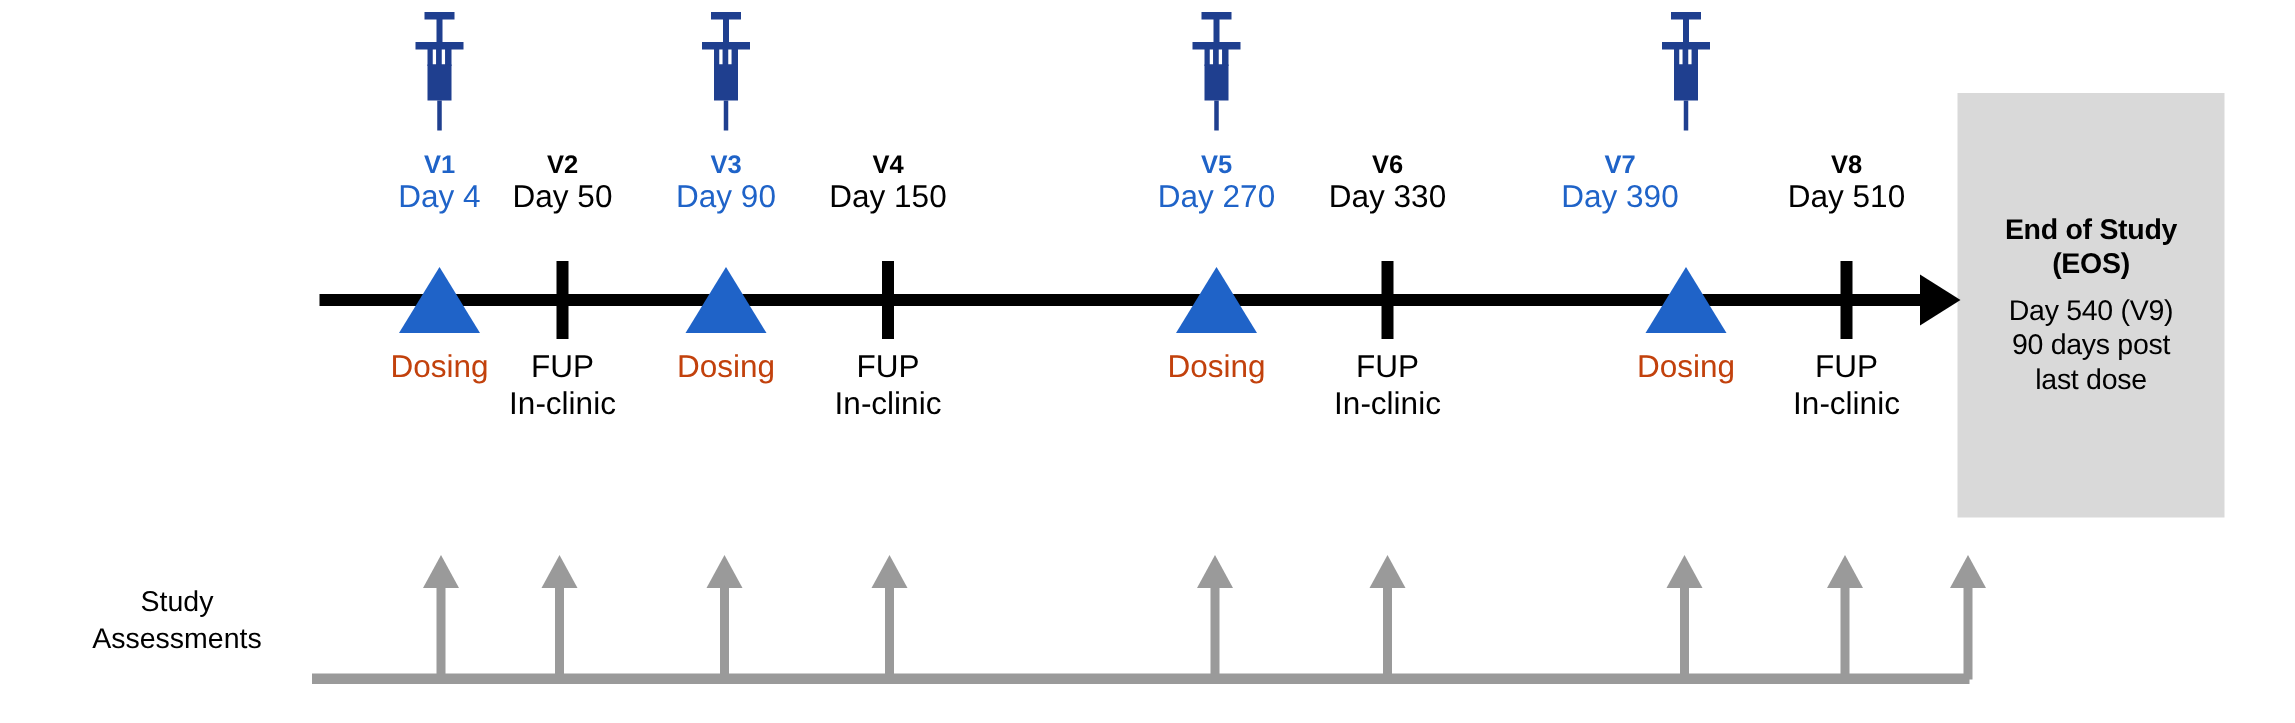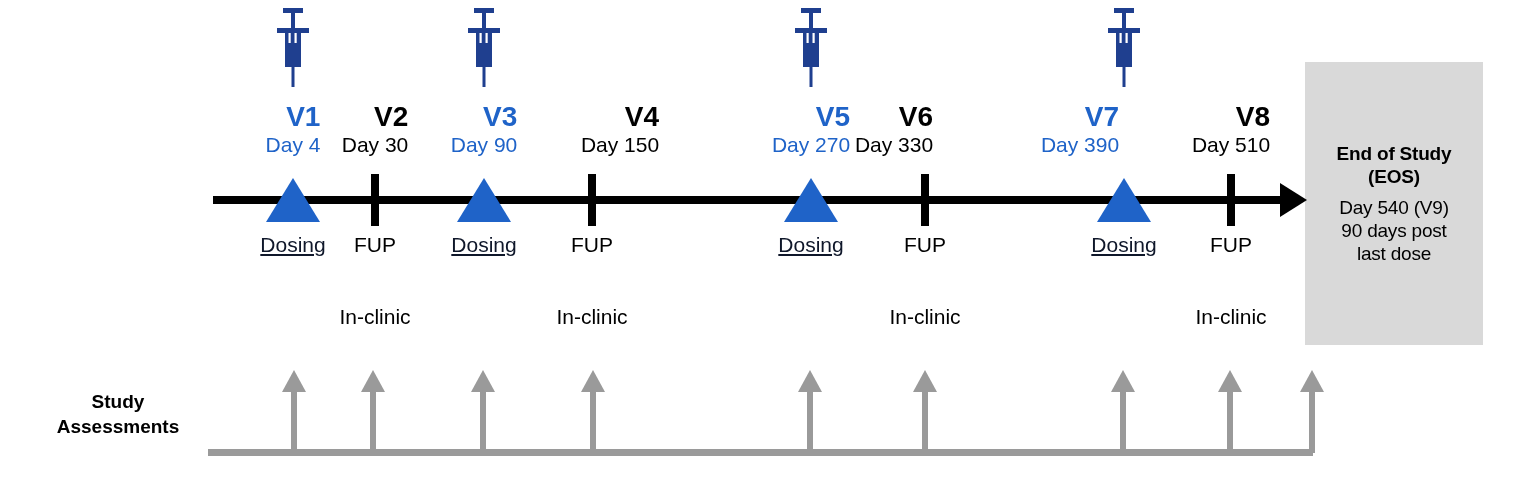--- a/index.html
+++ b/index.html
@@ -101,22 +101,21 @@
   
   .visit-label {
     position: absolute;
     text-align: center;
     line-height: 1.18;
     white-space: nowrap;
     transform: translateX(-50%);
   }
   .visit-label .vcode {
     font-weight: bold;
-    font-size: 28px;
-    text-align: right;
+    font-size: 17px;
   }
   .visit-label .vday {
     font-weight: normal;
     font-size: 21px;
   }
   .visit-label.dosing-visit .vcode,
   .visit-label.dosing-visit .vday {
     color: #1f63c8;
   }
   .visit-label.fup-visit .vcode,
@@ -127,39 +126,37 @@
   
   .under-label {
     position: absolute;
     text-align: center;
     line-height: 1.2;
     white-space: nowrap;
     transform: translateX(-50%);
     font-size: 21px;
   }
   .under-label.dosing-text {
-    color: #0f172a;
-    text-decoration: underline;
+    color: #c2410c;
   }
   .under-label.fup-text {
     color: #000000;
   }
   .under-label .l2 {
     display: block;
-    margin-top: 47px;
   }
 
   
   #assessments-label {
     position: absolute;
     left: 38px;
     top: 390px;
     width: 160px;
     text-align: center;
-    font-weight: bold;
+    font-weight: normal;
     font-size: 19px;
     color: #000000;
     line-height: 1.3;
   }
   #assessments-baseline {
     position: absolute;
     left: 208px;
     top: 449px;
     height: 7px;
     background: #9a9a9a;
@@ -216,41 +213,41 @@
           <rect x="20.5" y="61" width="3" height="20" fill="#1f3f8f"></rect>
         </svg></div>
       <div class="visit-label dosing-visit" style="left: 293px; top: 100px;">
         <div class="vcode">V1</div>
         <div class="vday">Day 4</div>
       </div>
       <div class="dose-marker" style="left: 266px; top: 178px;"></div>
       <div class="under-label dosing-text" style="left: 293px; top: 232px;"><span>Dosing</span></div>
       <div class="visit-label fup-visit" style="left: 375px; top: 100px;">
         <div class="vcode">V2</div>
-        <div class="vday">Day 30</div>
+        <div class="vday">Day 50</div>
       </div>
       <div class="fup-tick" style="left: 371px; top: 174px;"></div>
       <div class="under-label fup-text" style="left: 375px; top: 232px;"><span>FUP</span><span class="l2">In-clinic</span></div>
       <div class="syringe" style="left: 462px; top: 6px;"><svg viewBox="0 0 44 84" width="44" height="84" aria-hidden="true">
           <rect x="12" y="2" width="20" height="5" fill="#1f3f8f"></rect>
           <rect x="20" y="6" width="4" height="16" fill="#1f3f8f"></rect>
           <rect x="6" y="22" width="32" height="5" fill="#1f3f8f"></rect>
           <rect x="14" y="26" width="16" height="12" fill="#1f3f8f"></rect>
           <rect x="17.5" y="27" width="2.2" height="10" fill="#ffffff"></rect>
           <rect x="23.5" y="27" width="2.2" height="10" fill="#ffffff"></rect>
           <rect x="14" y="37" width="16" height="24" fill="#1f3f8f"></rect>
           <rect x="20.5" y="61" width="3" height="20" fill="#1f3f8f"></rect>
         </svg></div>
       <div class="visit-label dosing-visit" style="left: 484px; top: 100px;">
         <div class="vcode">V3</div>
         <div class="vday">Day 90</div>
       </div>
       <div class="dose-marker" style="left: 457px; top: 178px;"></div>
       <div class="under-label dosing-text" style="left: 484px; top: 232px;"><span>Dosing</span></div>
-      <div class="visit-label fup-visit" style="left: 592px; top: 100px; margin-left: 28px;">
+      <div class="visit-label fup-visit" style="left: 592px; top: 100px;">
         <div class="vcode">V4</div>
         <div class="vday">Day 150</div>
       </div>
       <div class="fup-tick" style="left: 588px; top: 174px;"></div>
       <div class="under-label fup-text" style="left: 592px; top: 232px;"><span>FUP</span><span class="l2">In-clinic</span></div>
       <div class="syringe" style="left: 789px; top: 6px;"><svg viewBox="0 0 44 84" width="44" height="84" aria-hidden="true">
           <rect x="12" y="2" width="20" height="5" fill="#1f3f8f"></rect>
           <rect x="20" y="6" width="4" height="16" fill="#1f3f8f"></rect>
           <rect x="6" y="22" width="32" height="5" fill="#1f3f8f"></rect>
           <rect x="14" y="26" width="16" height="12" fill="#1f3f8f"></rect>
@@ -258,21 +255,21 @@
           <rect x="23.5" y="27" width="2.2" height="10" fill="#ffffff"></rect>
           <rect x="14" y="37" width="16" height="24" fill="#1f3f8f"></rect>
           <rect x="20.5" y="61" width="3" height="20" fill="#1f3f8f"></rect>
         </svg></div>
       <div class="visit-label dosing-visit" style="left: 811px; top: 100px;">
         <div class="vcode">V5</div>
         <div class="vday">Day 270</div>
       </div>
       <div class="dose-marker" style="left: 784px; top: 178px;"></div>
       <div class="under-label dosing-text" style="left: 811px; top: 232px;"><span>Dosing</span></div>
-      <div class="visit-label fup-visit" style="left: 894px; top: 100px;">
+      <div class="visit-label fup-visit" style="left: 925px; top: 100px;">
         <div class="vcode">V6</div>
         <div class="vday">Day 330</div>
       </div>
       <div class="fup-tick" style="left: 921px; top: 174px;"></div>
       <div class="under-label fup-text" style="left: 925px; top: 232px;"><span>FUP</span><span class="l2">In-clinic</span></div>
       <div class="syringe" style="left: 1102px; top: 6px;"><svg viewBox="0 0 44 84" width="44" height="84" aria-hidden="true">
           <rect x="12" y="2" width="20" height="5" fill="#1f3f8f"></rect>
           <rect x="20" y="6" width="4" height="16" fill="#1f3f8f"></rect>
           <rect x="6" y="22" width="32" height="5" fill="#1f3f8f"></rect>
           <rect x="14" y="26" width="16" height="12" fill="#1f3f8f"></rect>

